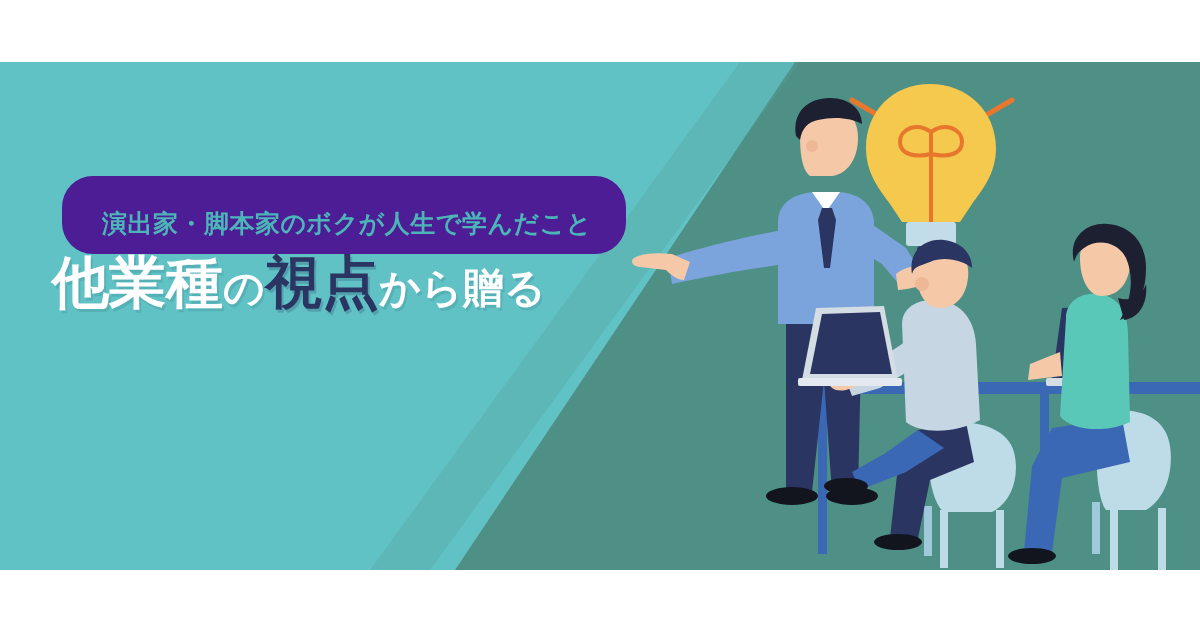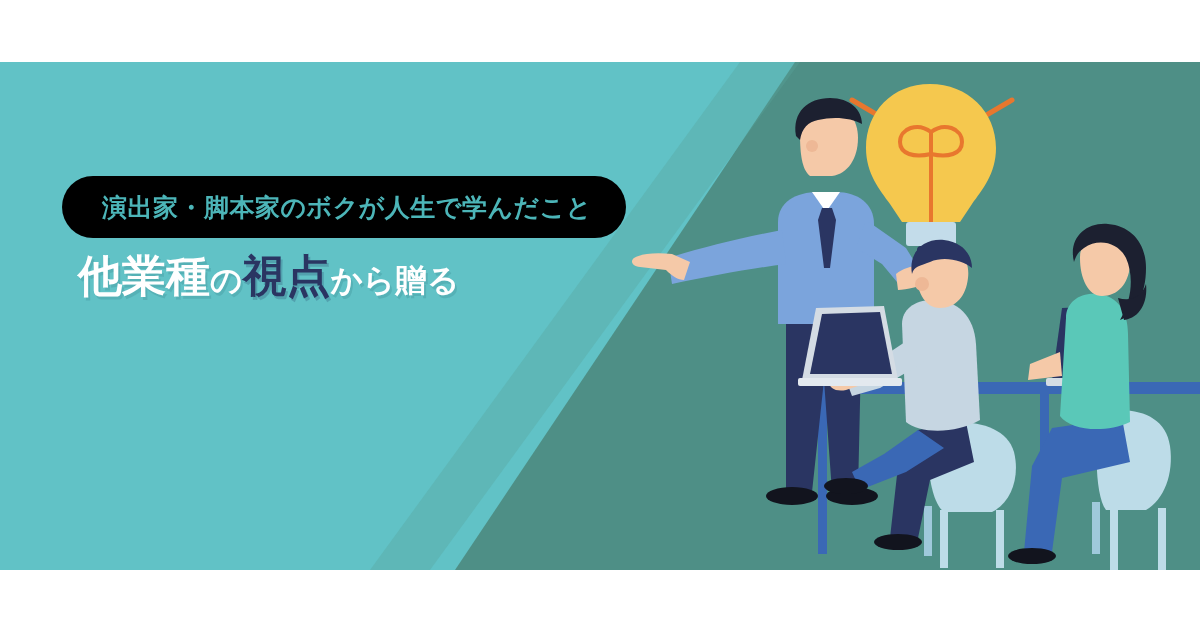--- a/index.html
+++ b/index.html
@@ -49,24 +49,24 @@
     height: 508px;
   }
 
   
   .pill {
     position: absolute;
     left: 62px;
     top: 114px;
     height: 62px;
     border-radius: 31px;
-    background: #000000;
+    background: #4c1d95;
     display: flex;
     align-items: center;
-    padding: 0 34px 0 40px;
+    padding: 16px 34px 0 40px;
     z-index: 22;
   }
   .pill-text {
     font-size: 25px;
     font-weight: 700;
     color: #4CB5B8;
     letter-spacing: 0.02em;
     white-space: nowrap;
   }
 
@@ -74,21 +74,21 @@
     position: absolute;
     left: 52px;
     top: 192px;
     z-index: 25;
   }
   .hl-line {
     white-space: nowrap;
     line-height: 1.0;
     margin: 0;
   }
-  .hl-line1 { font-size: 44px; margin-bottom: 12px; margin-left: 26px; }
+  .hl-line1 { font-size: 57px; margin-bottom: 12px; }
   .hl-line2 { font-size: 78px; }
 
   .t-white {
     color: #ffffff;
     font-weight: 800;
     text-shadow: 2px 3px 0 rgba(60,140,145,0.30);
   }
   .t-navy {
     color: #2A3562;
     font-weight: 800;

